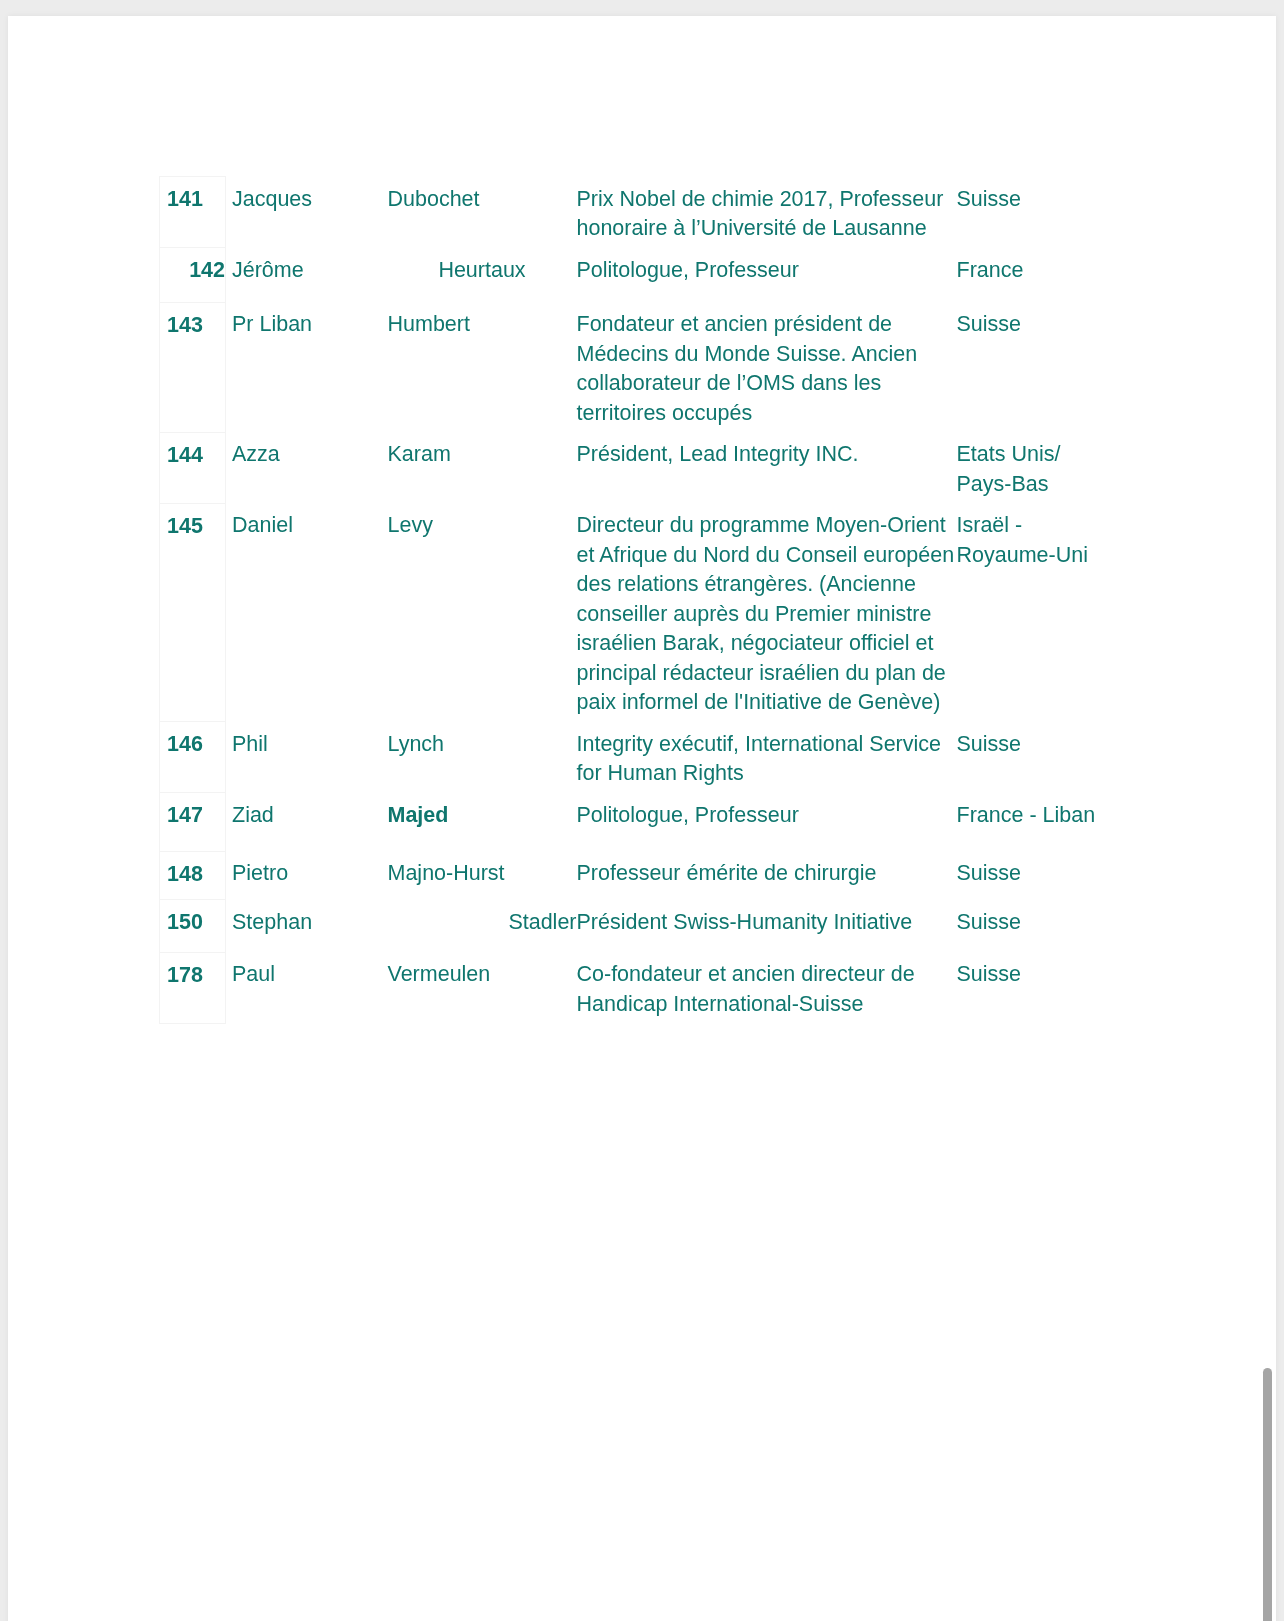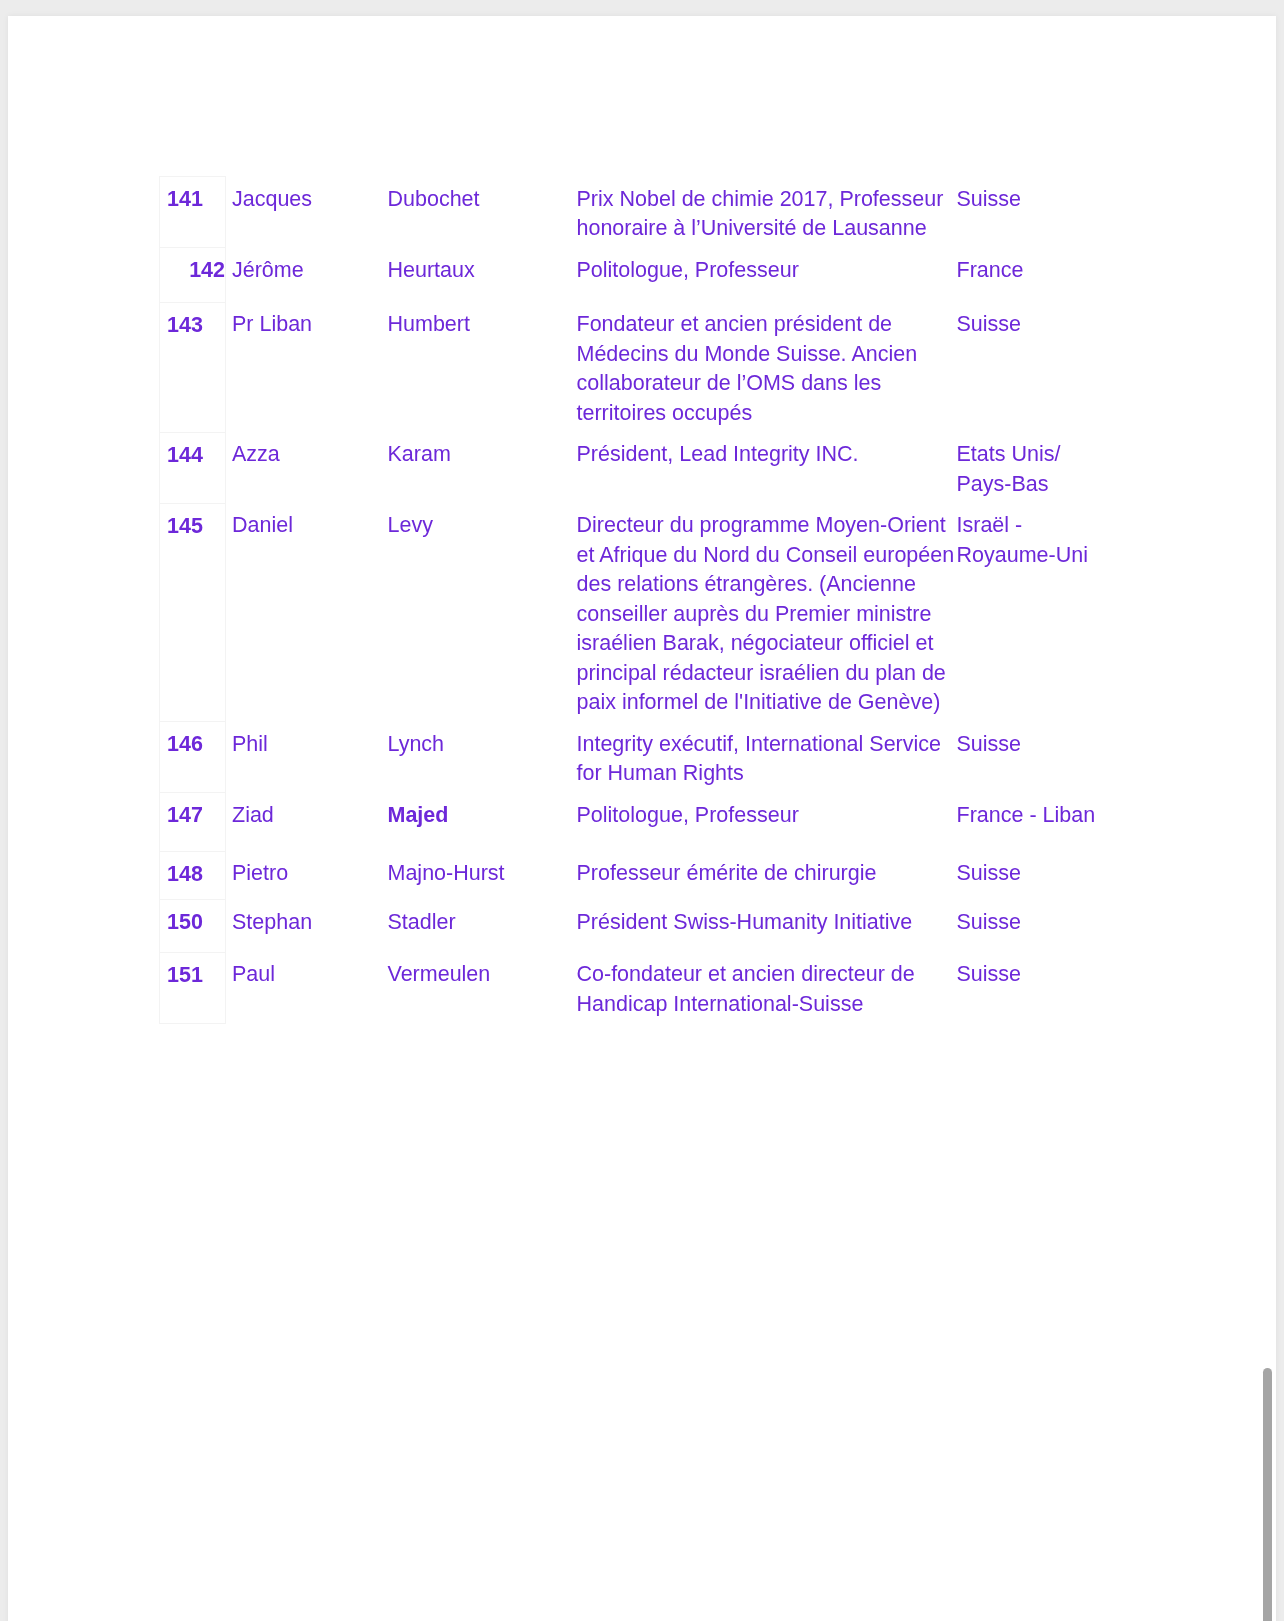--- a/index.html
+++ b/index.html
@@ -10,21 +10,21 @@
     position:relative;
   }
   .page {
     position:absolute; left:8px; top:16px; width:1268px; height:1620px;
     background:#ffffff;
     box-shadow:0 0 6px rgba(0,0,0,0.06);
   }
   table.roster {
     position:absolute; left:151px; top:160px;
     border-collapse:collapse;
-    font-size:21.5px; color:#6d28d9;
+    font-size:21.5px; color:#0f766e;
     line-height:29.5px;
   }
   table.roster td { vertical-align:top; padding:8px 0 4px 0; }
   td.num {
     width:58px; padding-left:7px !important; font-weight:bold;
     border:1px solid #f3f3f3;
   }
   td.first { width:155px; padding-left:6px !important; }
   td.last  { width:189px; }
   td.role  { width:380px; }
@@ -43,21 +43,21 @@
         <tr>
           <td class="num">141</td>
           <td class="first">Jacques</td>
           <td class="last">Dubochet</td>
           <td class="role">Prix Nobel de chimie 2017, Professeur honoraire à l’Université de Lausanne</td>
           <td class="country">Suisse</td>
         </tr>
         <tr>
           <td class="num" style="padding-bottom: 16px; text-align: right;">142</td>
           <td class="first" style="padding-bottom: 16px;">Jérôme</td>
-          <td class="last" style="padding-bottom: 16px;">Heurtaux</td>
+          <td class="last" style="padding-bottom: 16px; text-align: center;">Heurtaux</td>
           <td class="role" style="padding-bottom: 16px;">Politologue, Professeur</td>
           <td class="country" style="padding-bottom: 16px;">France</td>
         </tr>
         <tr>
           <td class="num">143</td>
           <td class="first">Pr Liban</td>
           <td class="last">Humbert</td>
           <td class="role">Fondateur et ancien président de Médecins du Monde Suisse. Ancien collaborateur de l’OMS dans les territoires occupés</td>
           <td class="country">Suisse</td>
         </tr>
@@ -92,26 +92,26 @@
         <tr>
           <td class="num" style="padding-bottom: 10px;">148</td>
           <td class="first" style="padding-bottom: 10px;">Pietro</td>
           <td class="last" style="padding-bottom: 10px;">Majno-Hurst</td>
           <td class="role" style="padding-bottom: 10px;">Professeur émérite de chirurgie</td>
           <td class="country" style="padding-bottom: 10px;">Suisse</td>
         </tr>
         <tr>
           <td class="num" style="padding-bottom: 14px;">150</td>
           <td class="first" style="padding-bottom: 14px;">Stephan</td>
-          <td class="last" style="padding-bottom: 14px;">Stadler</td>
+          <td class="last" style="padding-bottom: 14px; text-align: right;">Stadler</td>
           <td class="role" style="padding-bottom: 14px;">Président Swiss-Humanity Initiative</td>
           <td class="country" style="padding-bottom: 14px;">Suisse</td>
         </tr>
         <tr>
-          <td class="num">151</td>
+          <td class="num">178</td>
           <td class="first">Paul</td>
           <td class="last">Vermeulen</td>
           <td class="role">Co-fondateur et ancien directeur de Handicap International-Suisse</td>
           <td class="country">Suisse</td>
         </tr>
       </tbody>
   </table>
 </div>
 <div class="scrollbar"></div>
 

